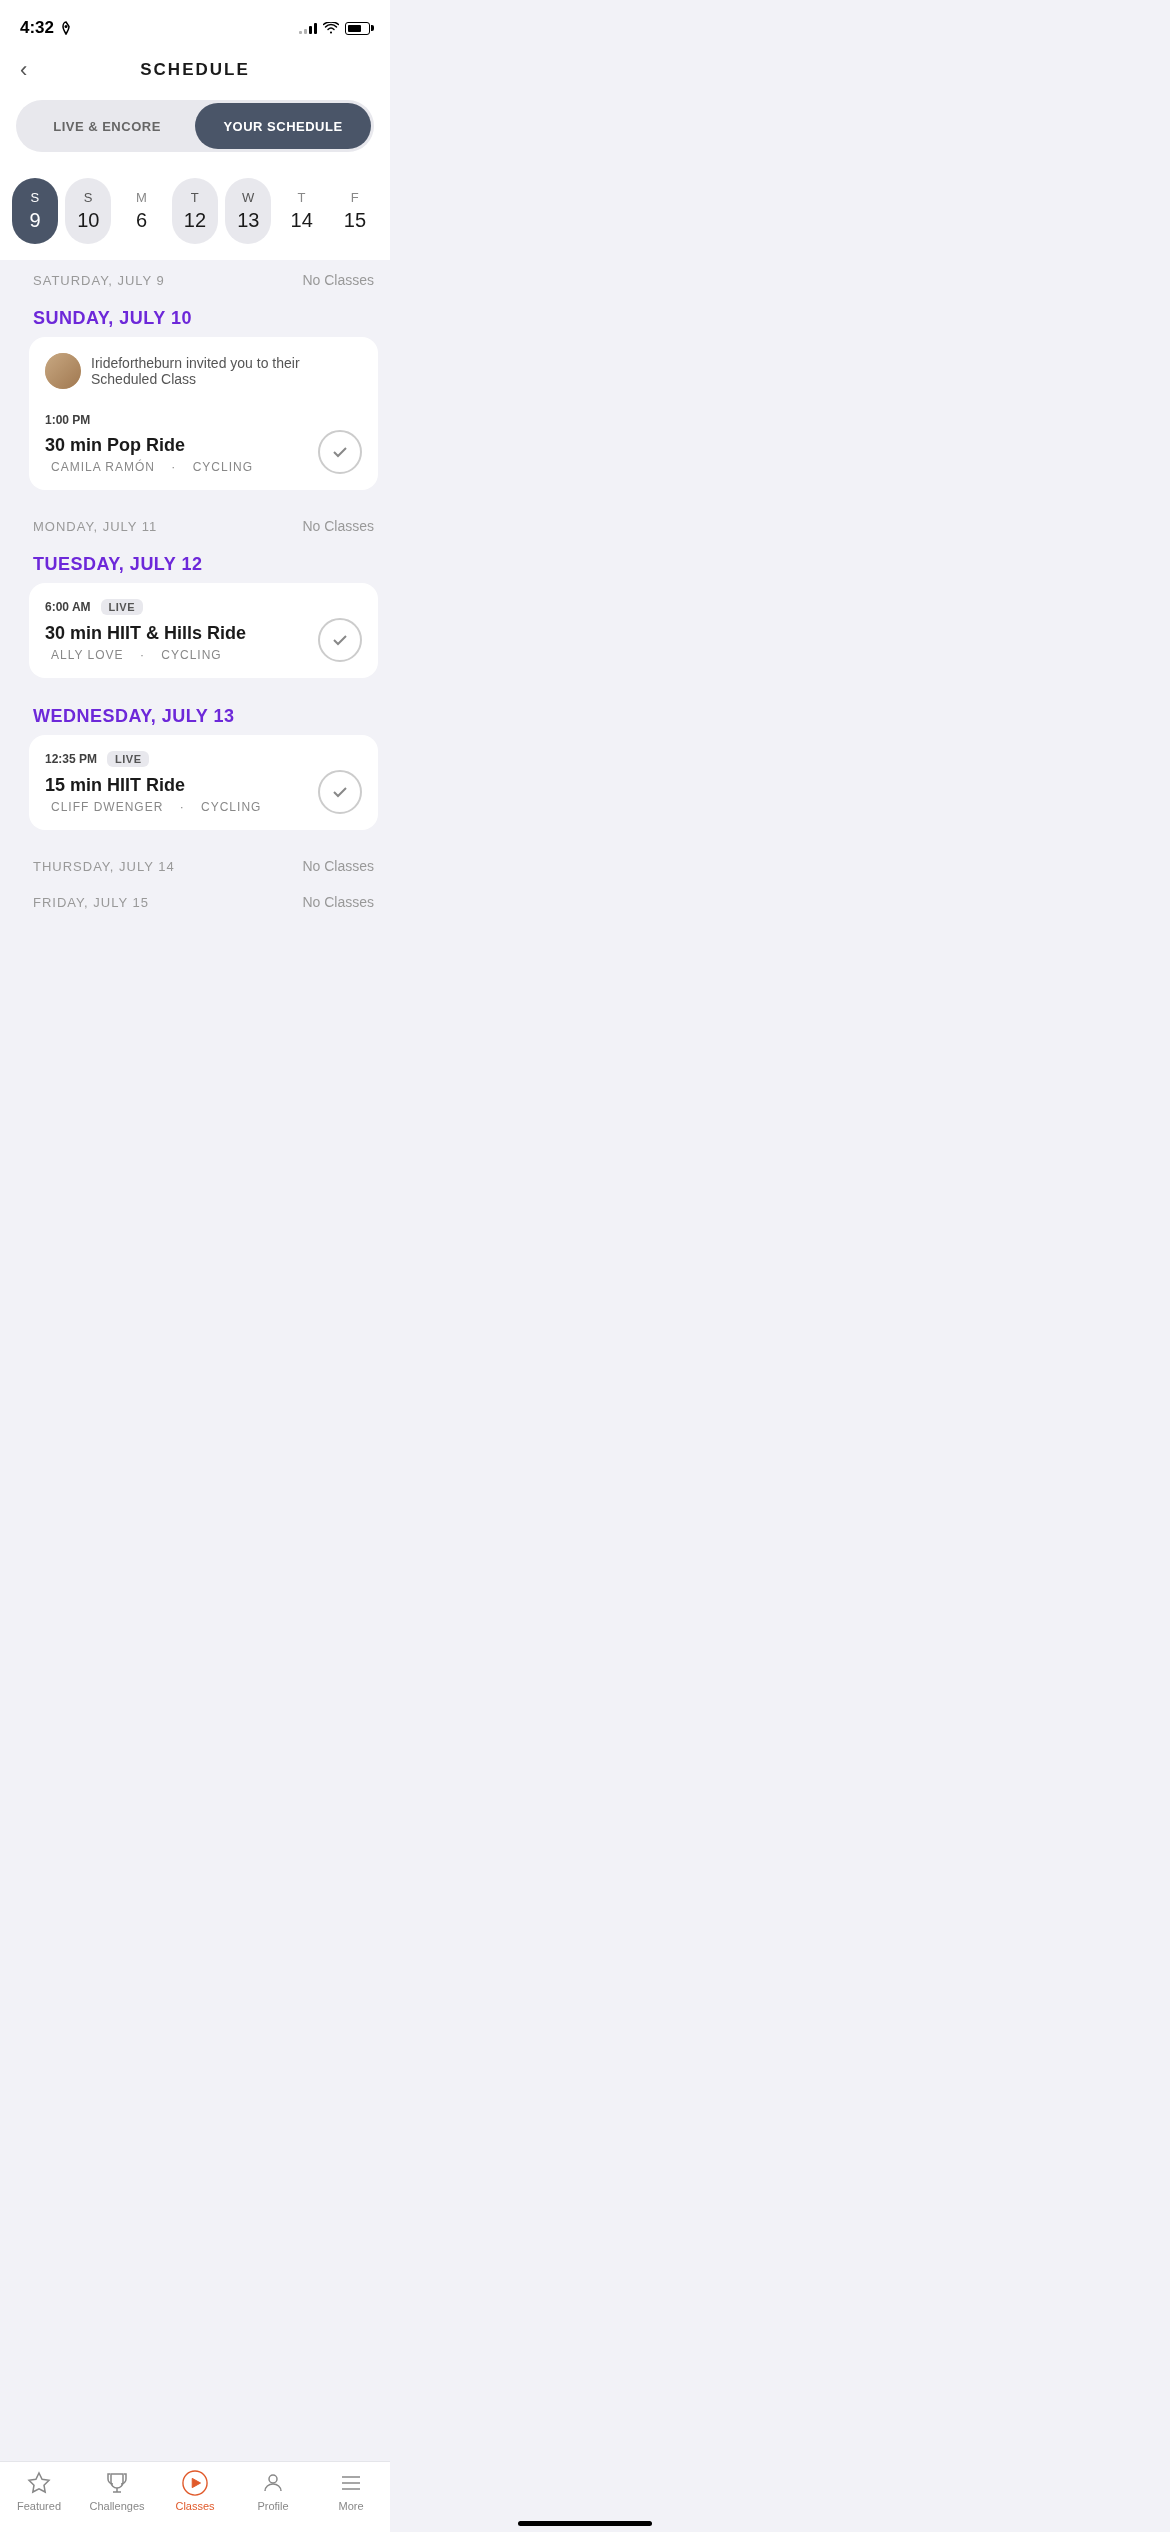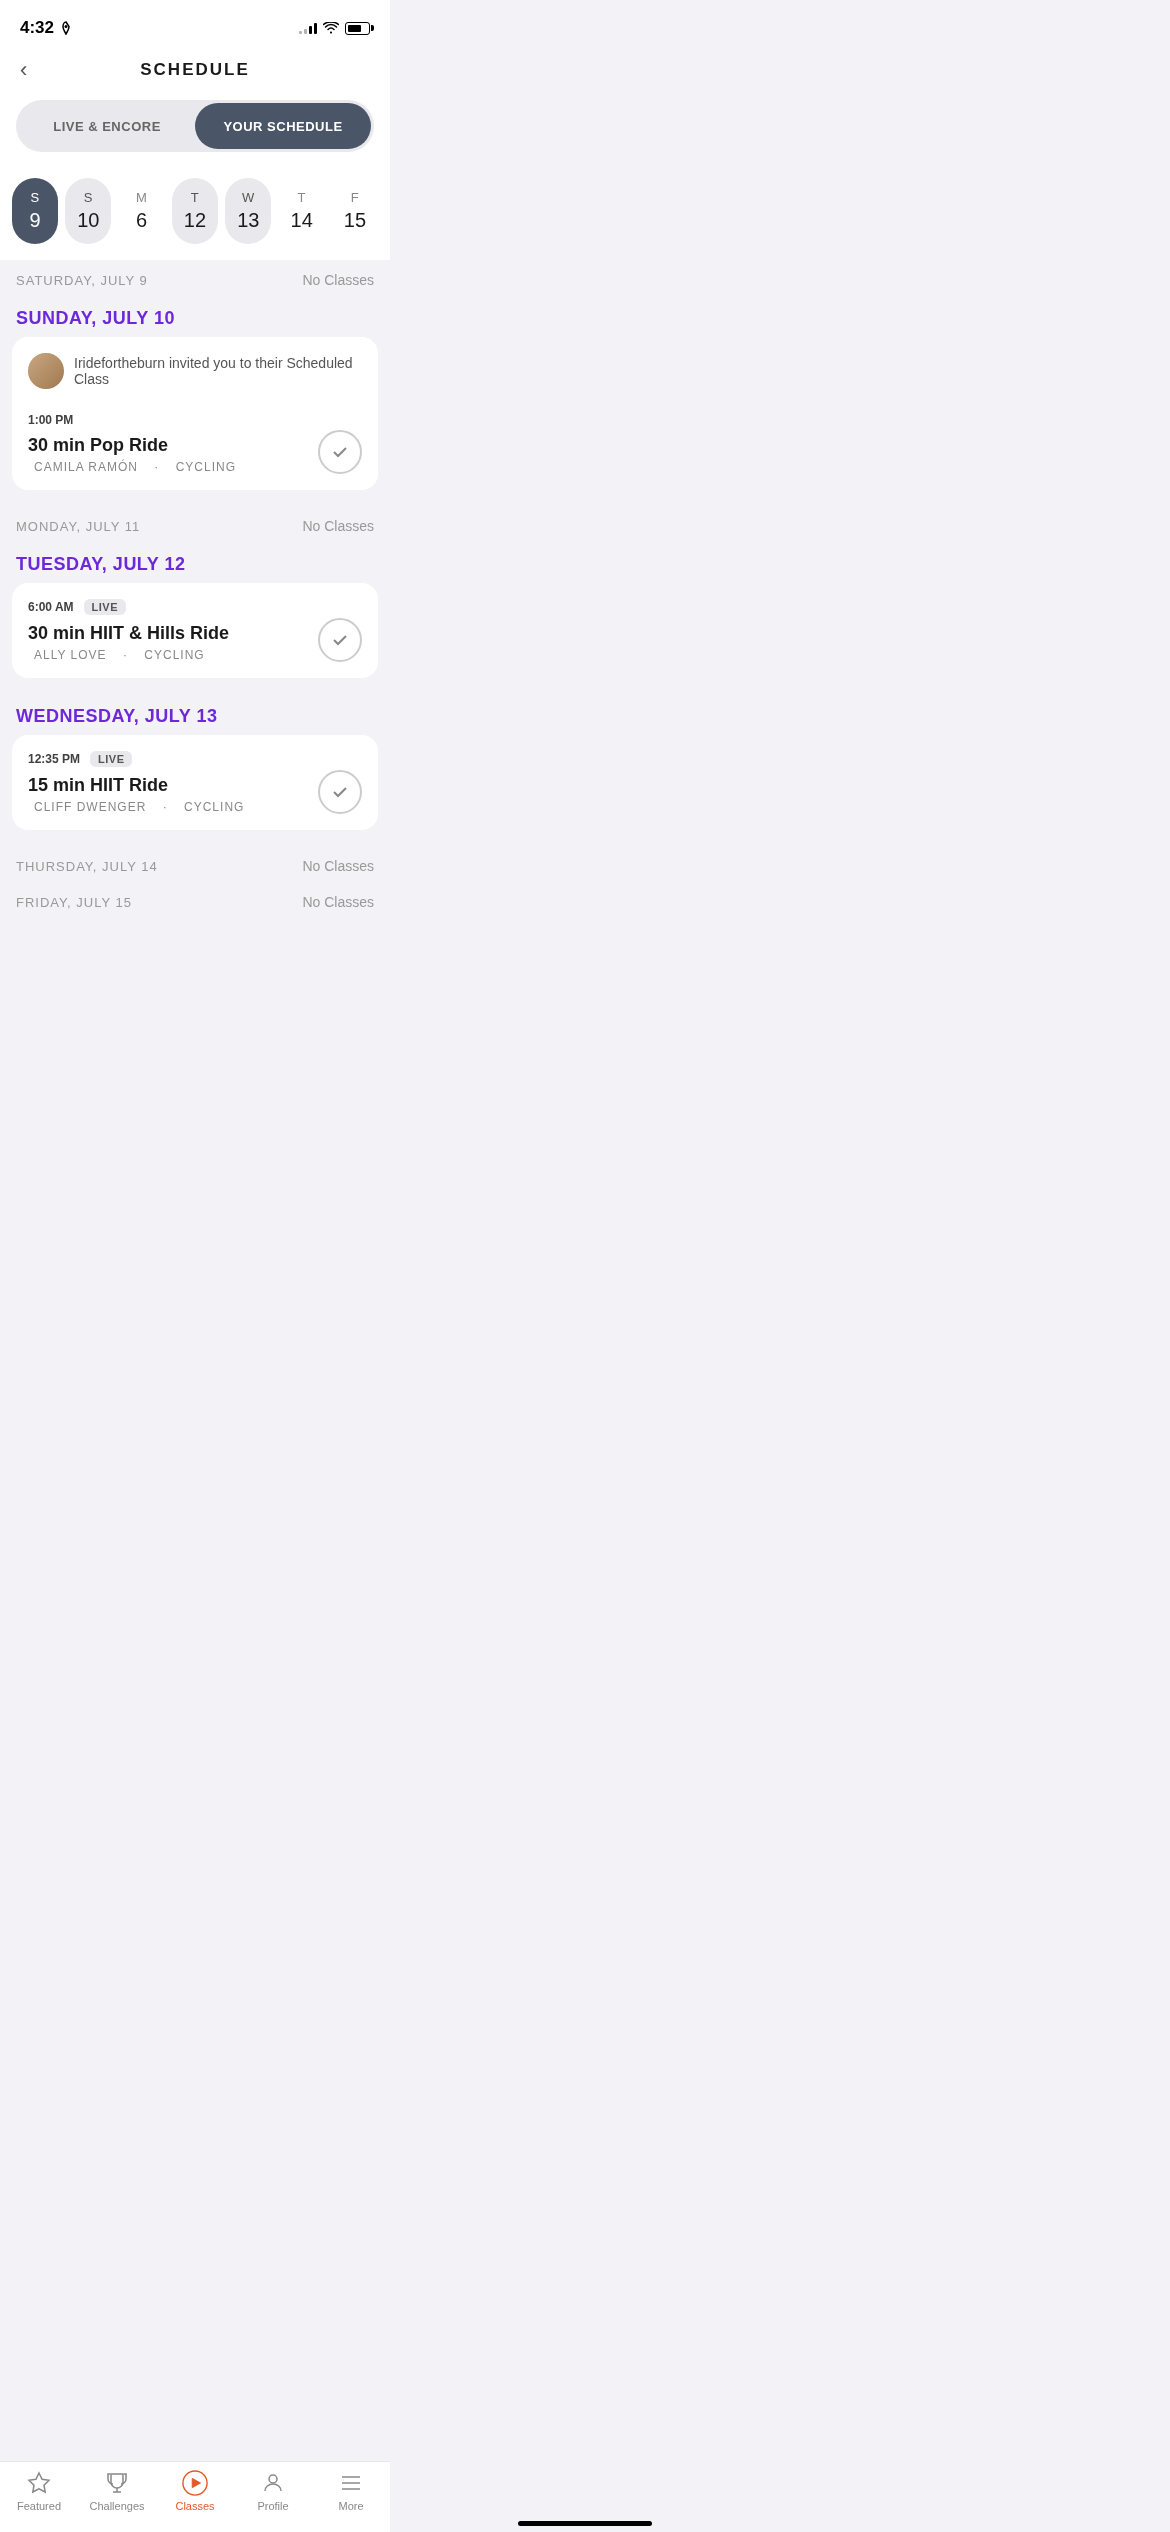--- a/index.html
+++ b/index.html
@@ -173,20 +173,21 @@
       font-weight: 400;
       color: #1a1a1a;
     }
     .day-item.selected .day-number { color: #fff; }
     .day-item.has-class .day-number { color: #1a1a1a; }
 
     
     .scroll-content {
       background: #f2f2f7;
       padding-bottom: 80px;
+      margin-left: 17px;
     }
 
     
     .day-header {
       display: flex;
       justify-content: space-between;
       align-items: center;
       padding: 12px 16px 8px;
     }
     .day-header-title {

